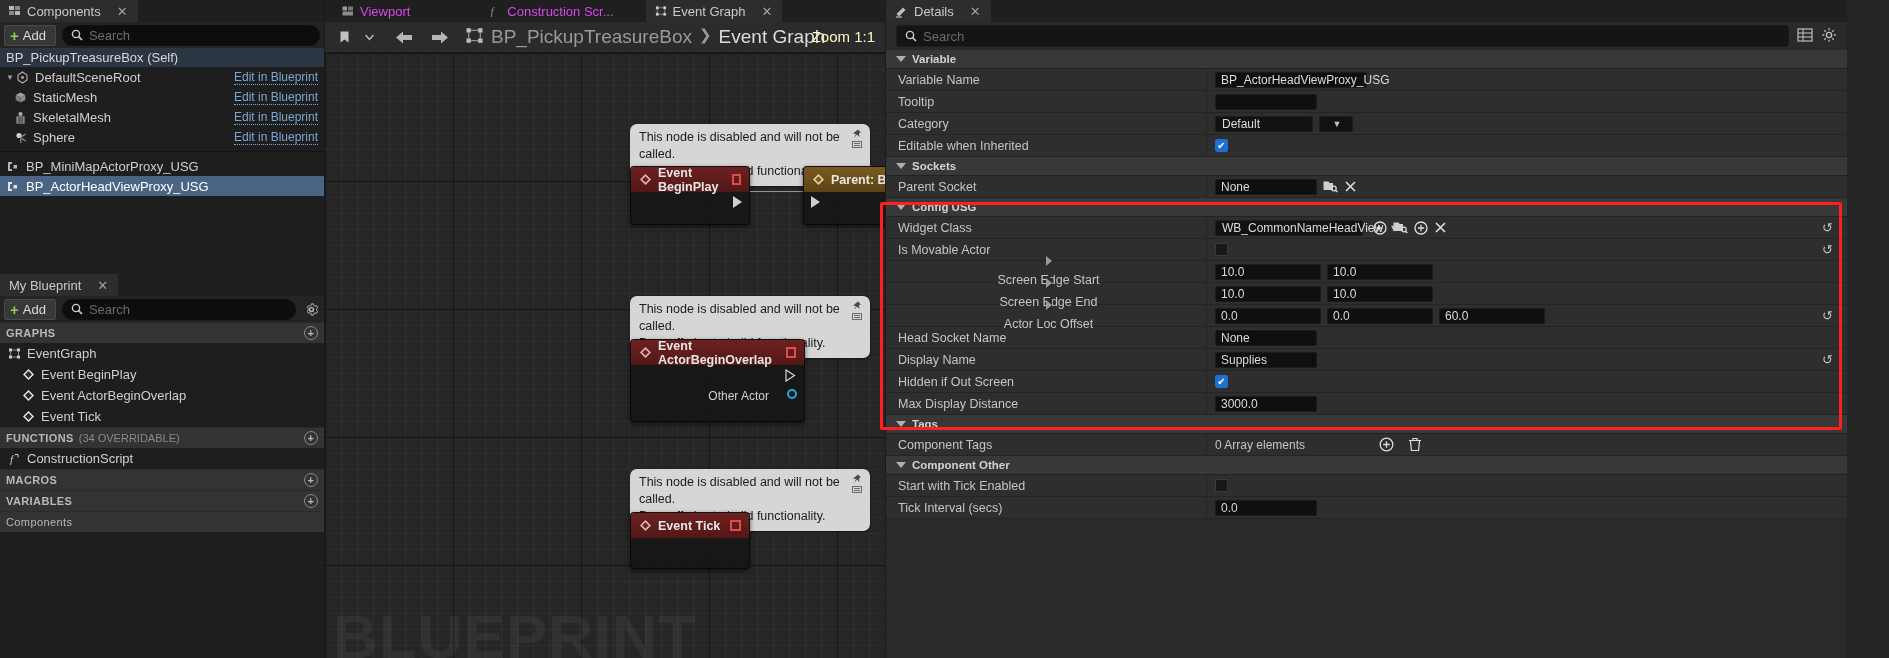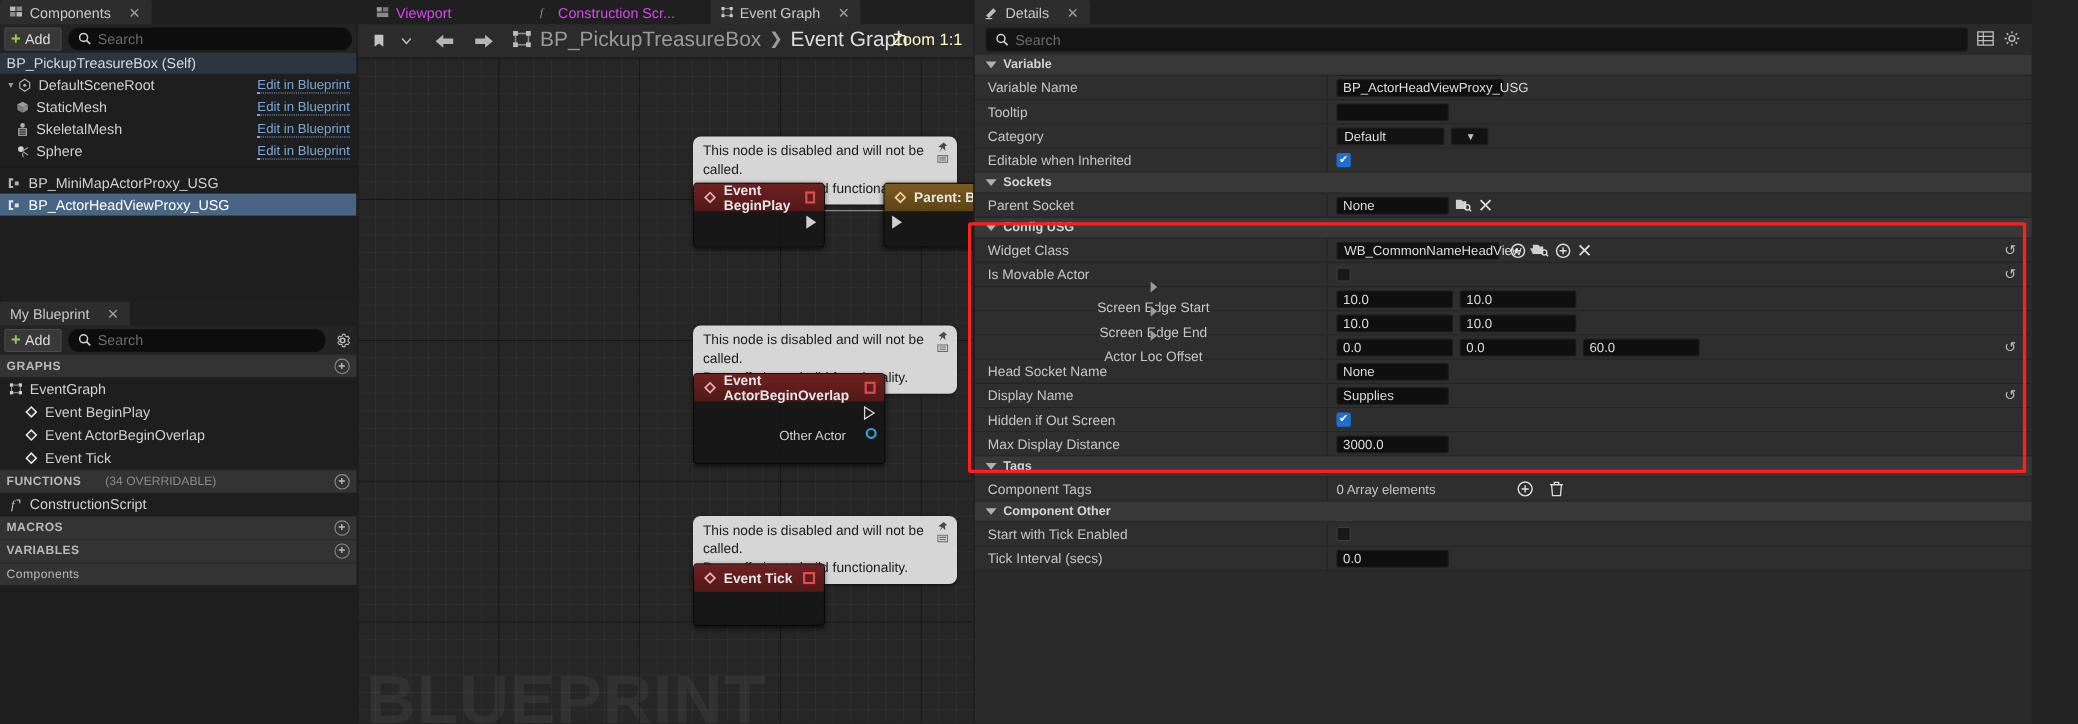--- a/index.html
+++ b/index.html
@@ -355,21 +355,21 @@
           <span class="ico">
             <svg width="13" height="13" viewBox="0 0 13 13">
                 <path d="M6.5 1 L12 6.5 L6.5 12 L1 6.5 Z" fill="#e8e8e8"></path>
                 <path d="M6.5 3 L10 6.5 L6.5 10 L3 6.5 Z" fill="#2a2a2a"></path>
               </svg>
           </span>
           <span>Event Tick</span>
         </div>
 
         <div class="mb-head">
-          <span style="display:flex;gap:22px;align-items:flex-start">
+          <span style="display:flex;gap:5px;align-items:flex-start">
             <span>FUNCTIONS</span>
             <span class="sub">(34 OVERRIDABLE)</span>
           </span>
           <span class="plusicon">+</span>
         </div>
         <div class="mbrow">
           <span class="ico">
             <svg width="13" height="13" viewBox="0 0 13 13">
                 <text x="2" y="10.5" font-family="Liberation Serif, serif" font-style="italic" font-size="11" fill="#cfcfcf">f</text>
                 <path d="M7 2.5 h3 v3" stroke="#cfcfcf" stroke-width="1" fill="none"></path>

